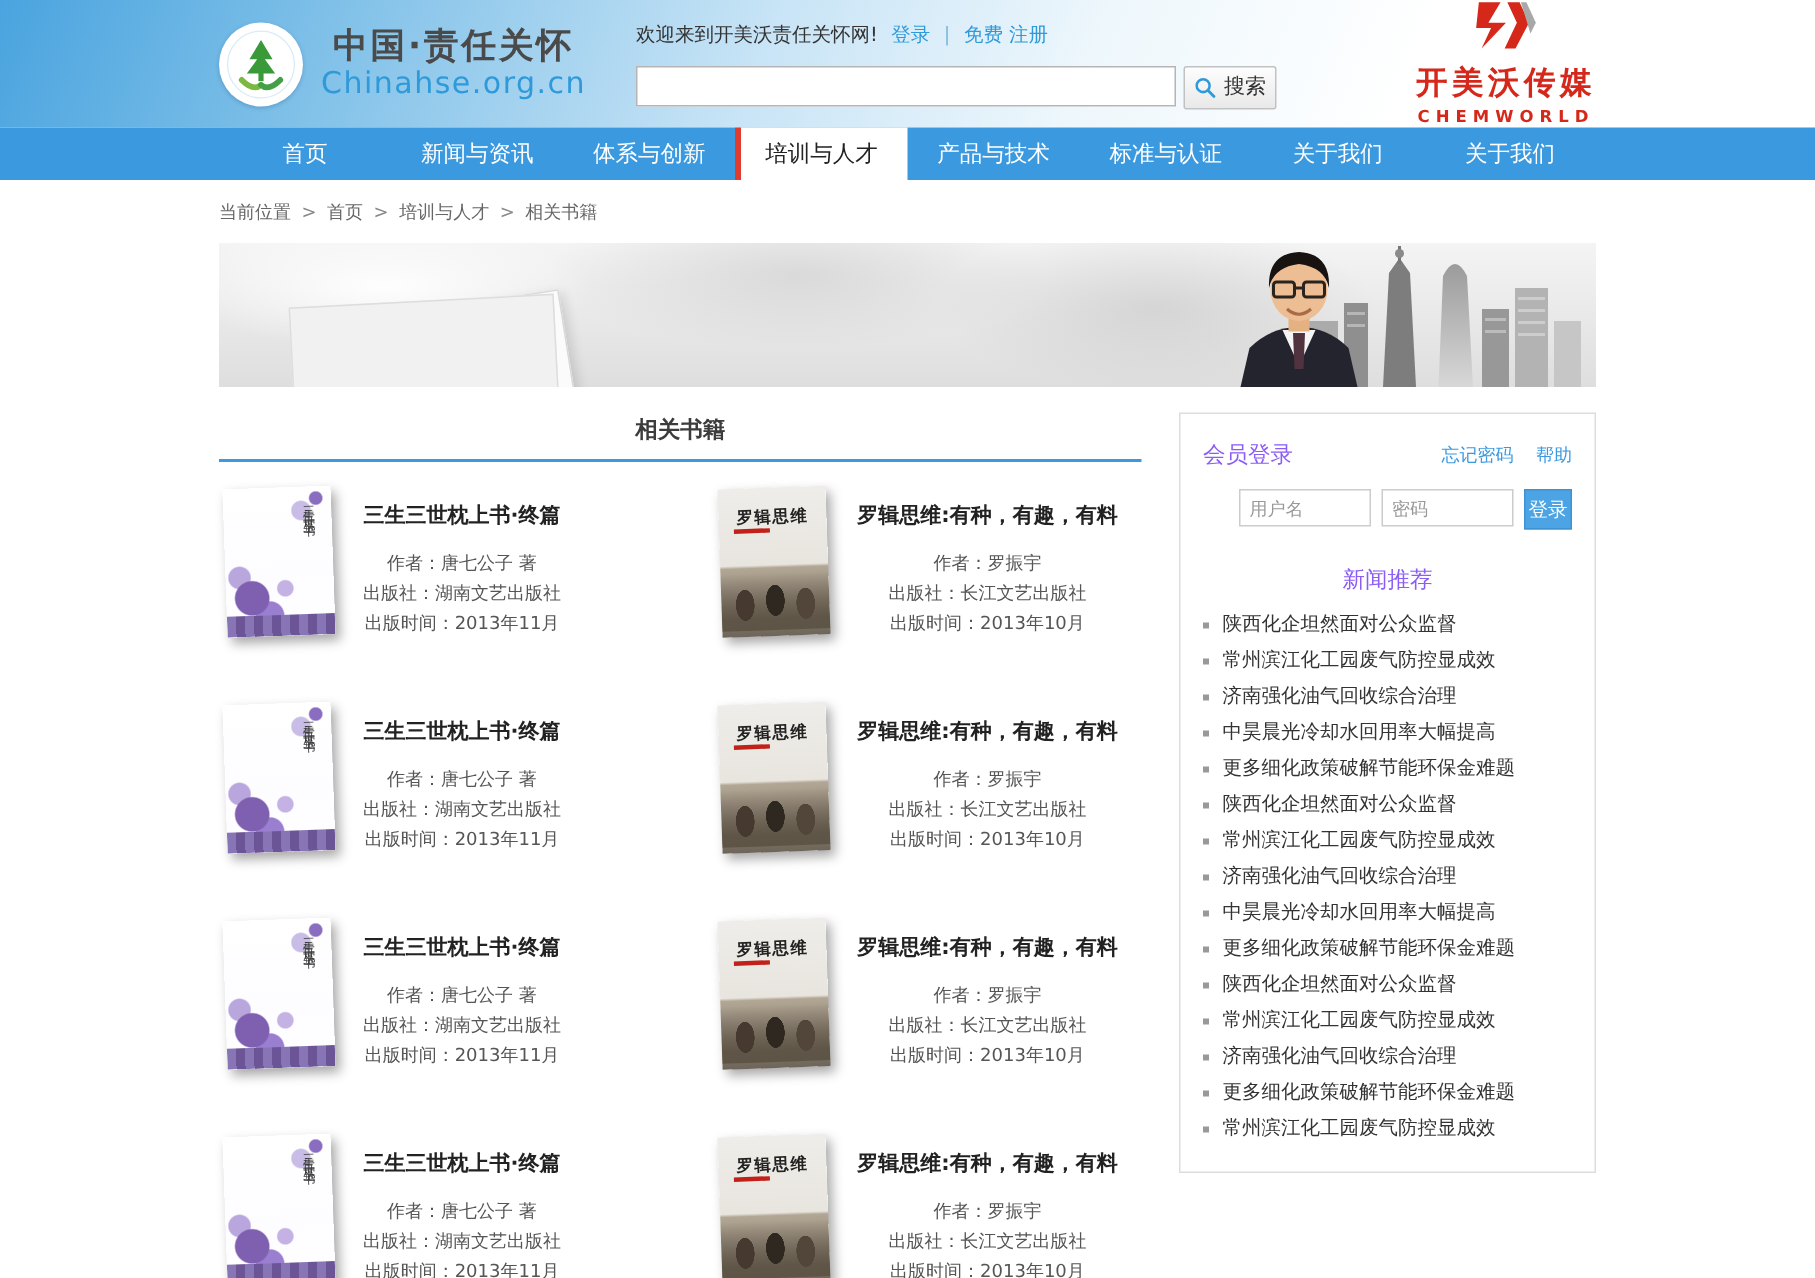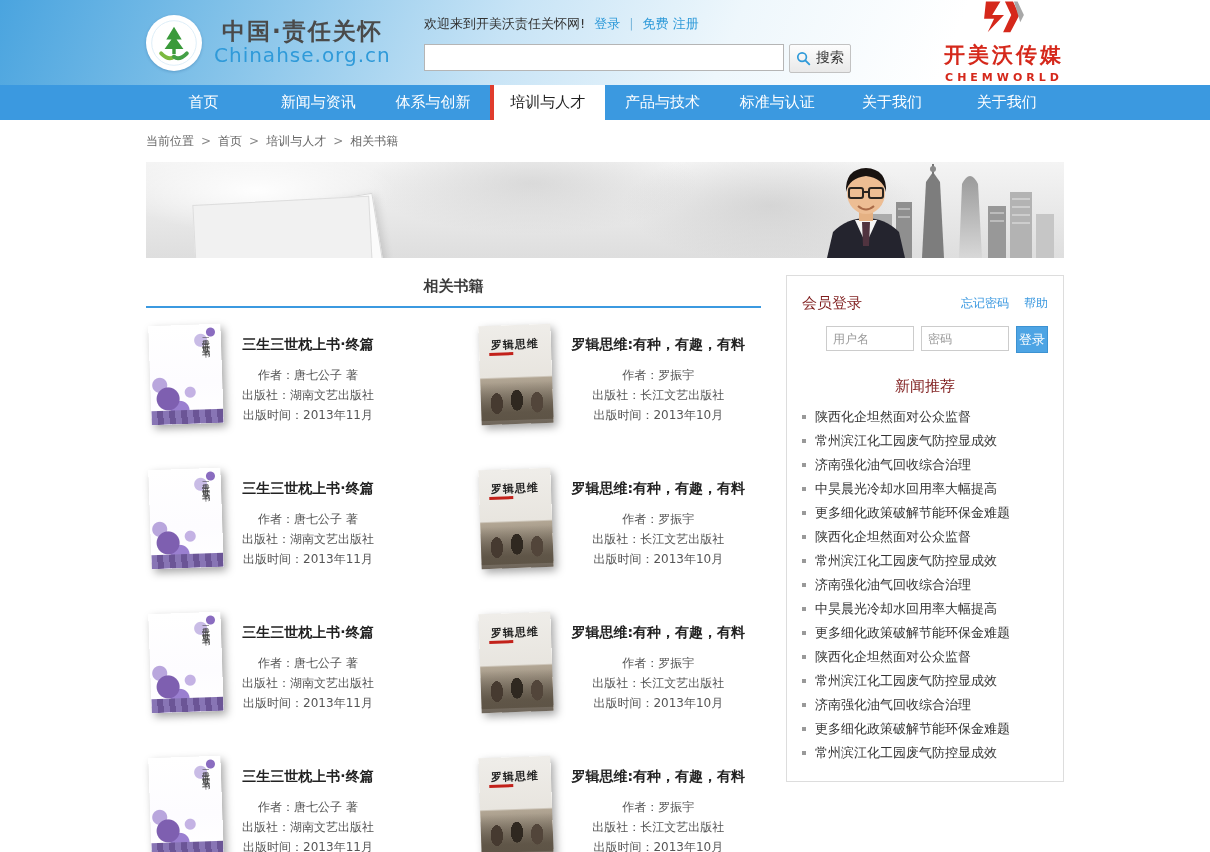--- a/index.html
+++ b/index.html
@@ -100,21 +100,21 @@
   .book-meta { font-size:12px; color:#555; line-height:20px; white-space:nowrap; }
 
   .pagination { margin-top:12px; display:flex; justify-content:center; align-items:center; gap:25px; font-size:14px; }
   .page { min-width:22px; height:22px; line-height:22px; text-align:center; color:#333; }
   .page.active { background:#111; color:#fff; }
   .next { color:#333; }
 
   
   .sidebar { width:278px; border:1px solid #ddd; padding:16px 15px 16px 15px; background:#fff; }
   .login-head { display:flex; justify-content:space-between; align-items:center; }
-  .blue-title { color:#7f1d1d; font-size:15px; }
+  .blue-title { color:#8b5cf6; font-size:15px; }
   .login-links { display:flex; gap:15px; font-size:12px; }
   .login-links a { color:#3b99e0; }
   .login-form { display:flex; gap:7px; margin-top:12px;margin-left:24px; }
   .login-form input { width:88px; height:25px; border:1px solid #ccc; padding:0 6px; font-size:12px; color:#333; outline:none; font-family:inherit; }
   .login-form input::placeholder { color:#999; }
   .login-btn { width:52px; height:27px; background:#4da4e4; border:1px solid #3c92d2; color:#fff; font-size:13px; cursor:pointer; font-family:inherit; }
   .news-title { margin-top:22px; }
   .news-list { list-style:none; margin-top:8px; }
   .news-item { font-size:13px; color:#333; height:24px; line-height:24px; display:flex; align-items:center; cursor:pointer; white-space:nowrap; overflow:hidden; }
   .bullet { width:4px; height:4px; background:#999; margin-right:9px; flex:none; }

